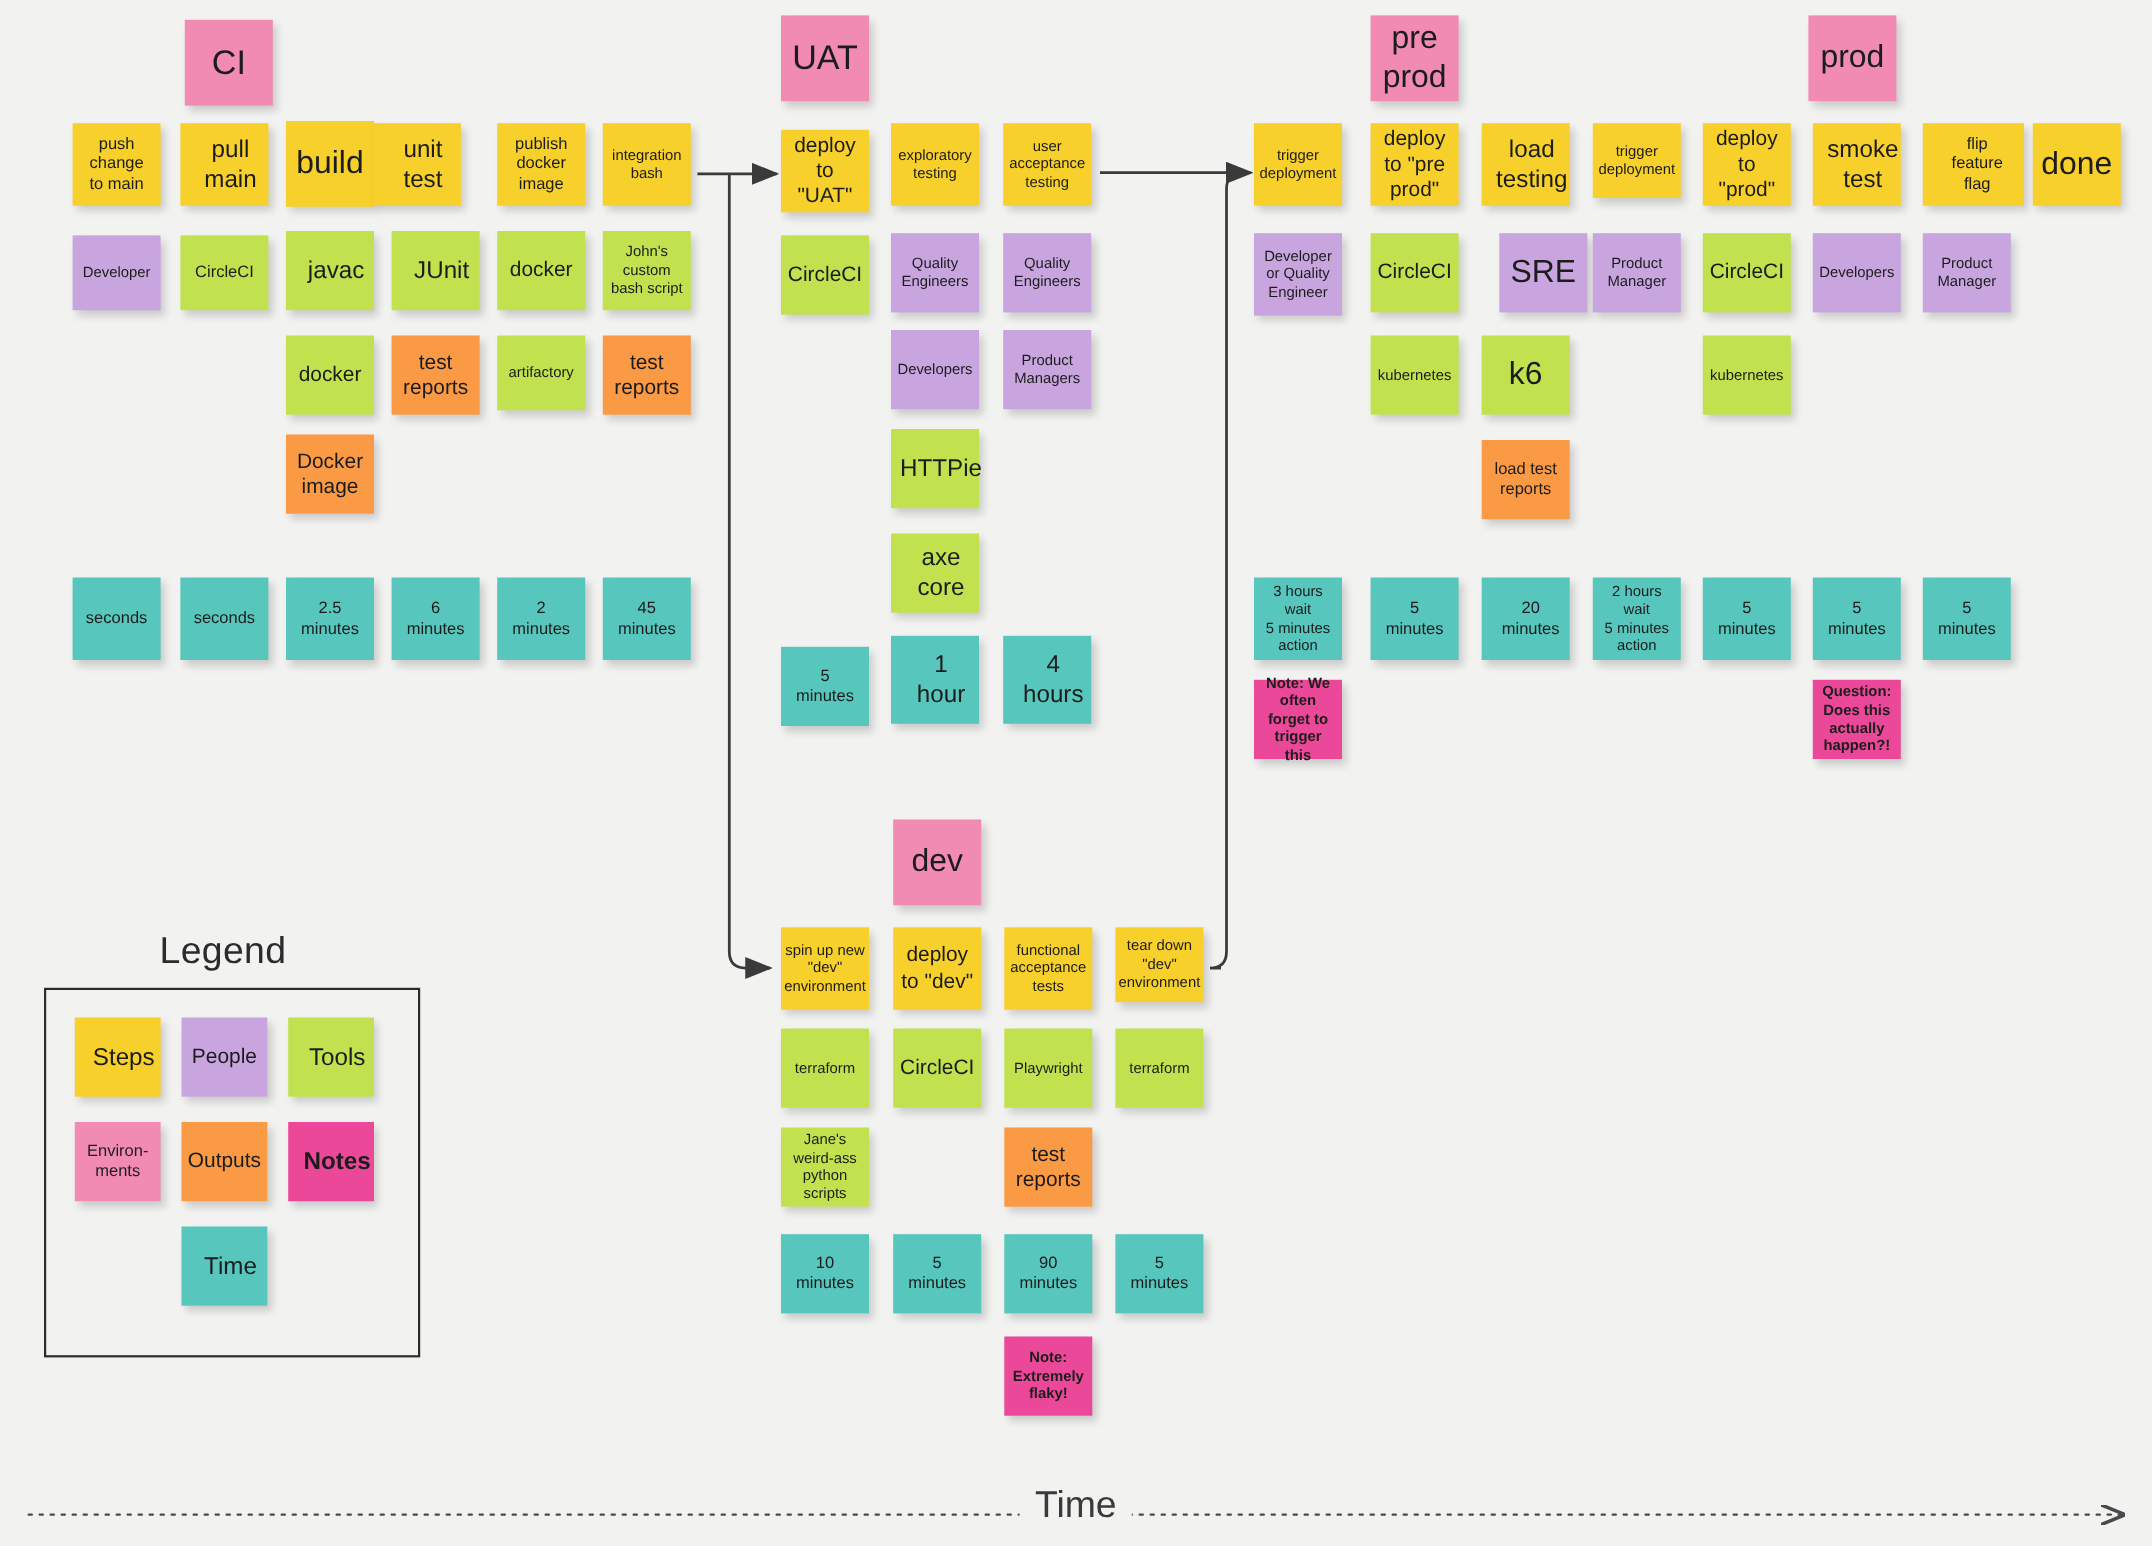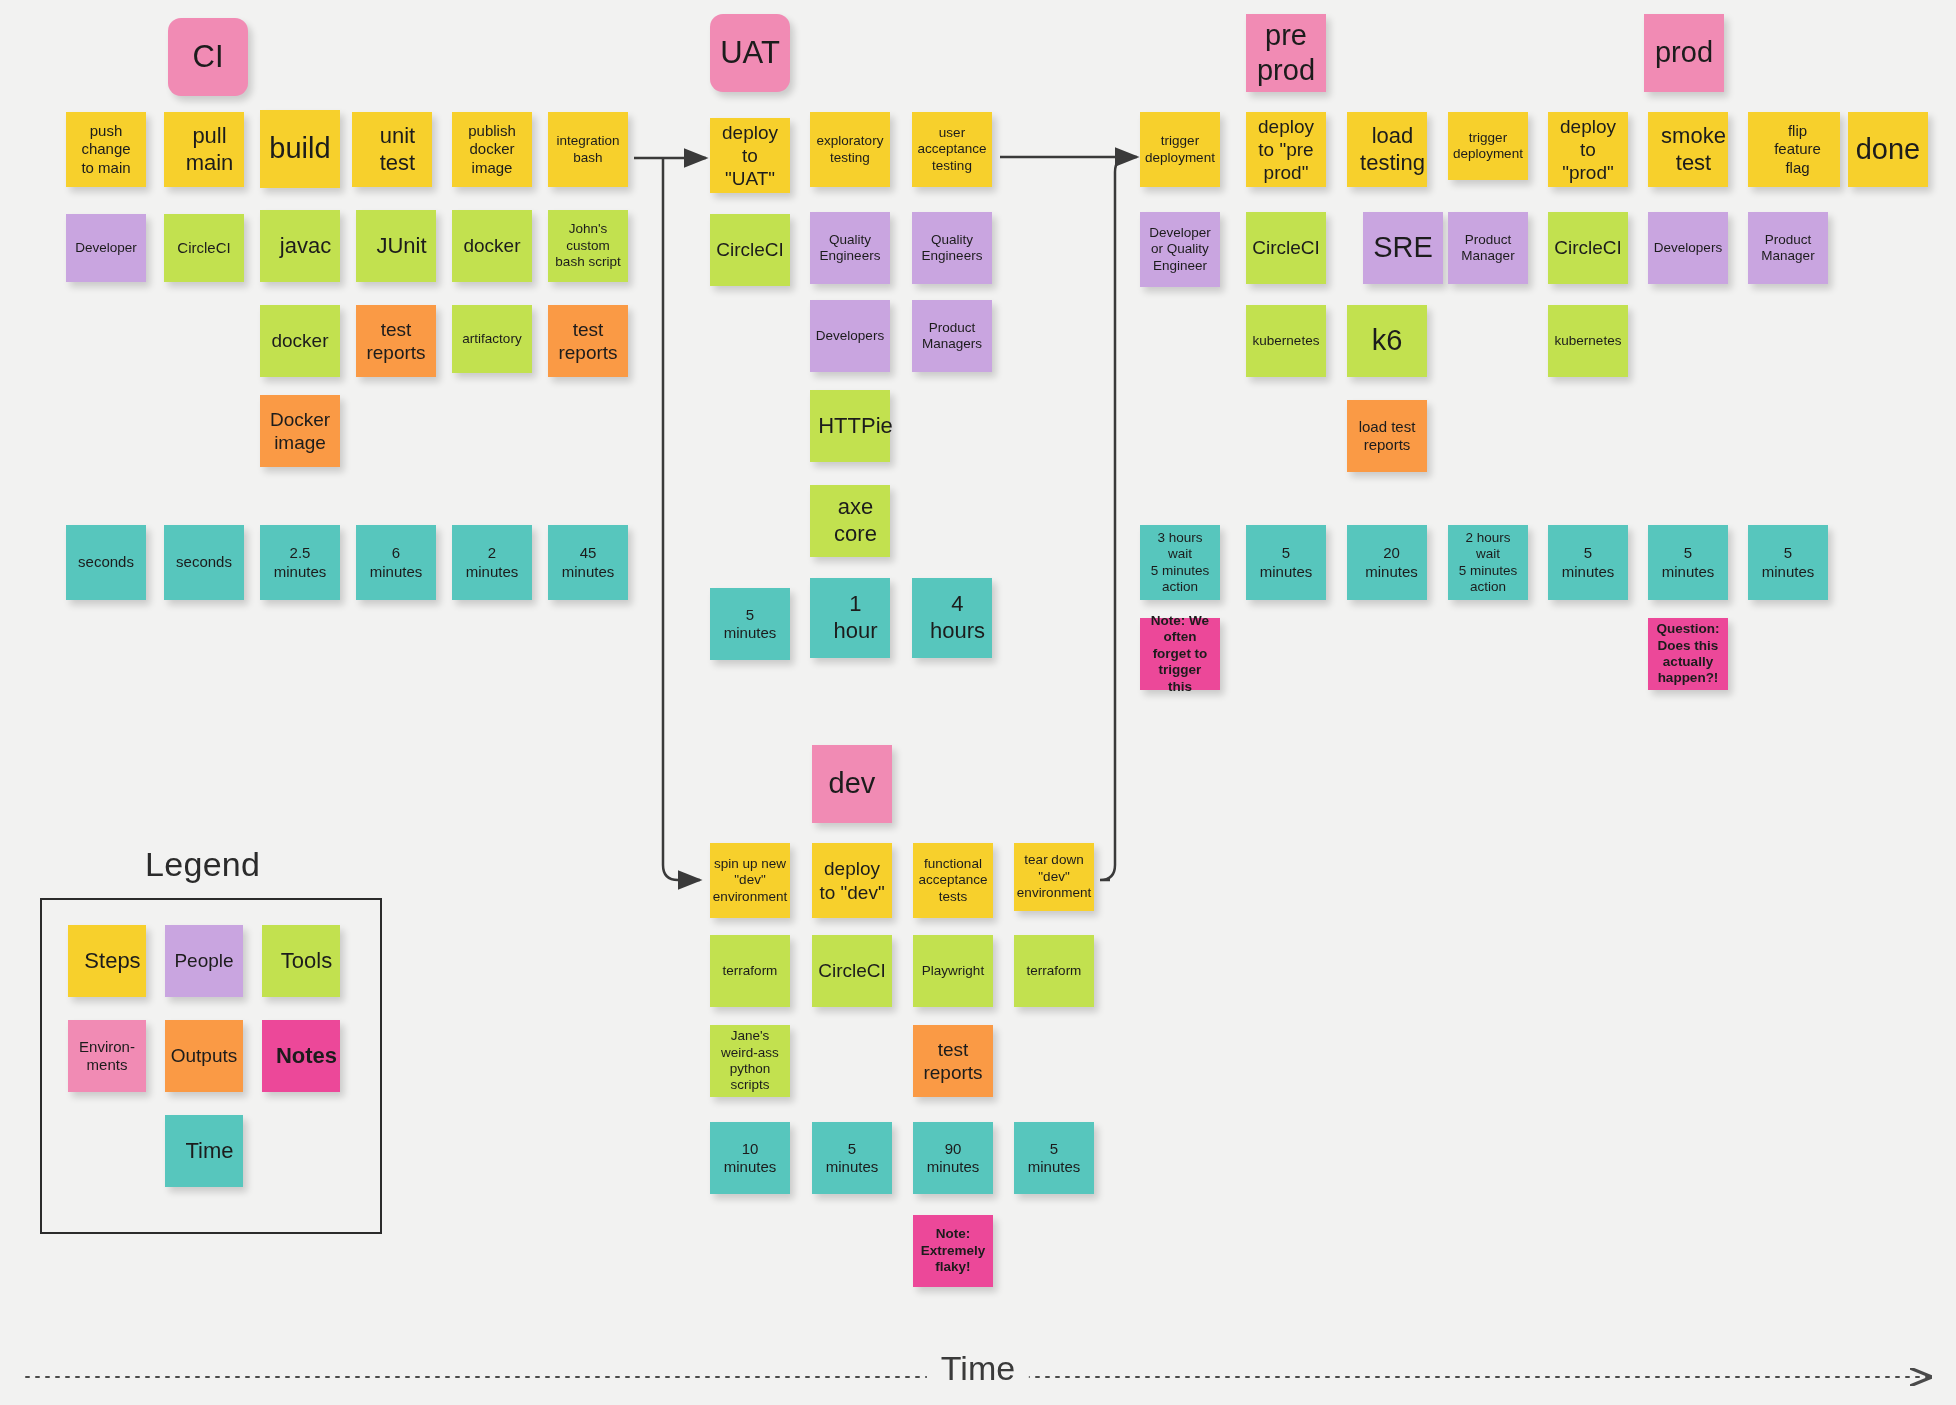--- a/index.html
+++ b/index.html
@@ -25,21 +25,21 @@
   }
   
   .c-step{background:#f7d02c;}
   .c-people{background:#c9a5e0;}
   .c-tool{background:#c2e14f;}
   .c-env{background:#f18bb4;}
   .c-out{background:#fa9a45;}
   .c-note{background:#ec4899;font-weight:bold;}
   .c-time{background:#57c6bd;}
 
-  .sz-title{font-size:31px;border-radius:13px;}
+  .sz-title{font-size:31px;}
   .sz-xl{font-size:29px;}
   .sz-lg{font-size:22px;padding-left:16px;}
   .sz-md{font-size:19px;}
   .sz-sm{font-size:15px;}
   .sz-xs{font-size:13.5px;}
 
   .legend-title{
     position:absolute;
     font-size:34px;
     color:#2b2b2b;
@@ -100,21 +100,21 @@
   <div class="note c-time sz-sm" style="left:164px;top:525px;width:80px;height:75px;">seconds</div>
 
   <div class="note c-step sz-xl" style="left:260px;top:110px;width:80px;height:78px;">build</div>
   <div class="note c-tool sz-lg" style="left:260px;top:210px;width:80px;height:72px;">javac</div>
   <div class="note c-tool sz-md" style="left:260px;top:305px;width:80px;height:72px;">docker</div>
   <div class="note c-out sz-md" style="left:260px;top:395px;width:80px;height:72px;">Docker
 image</div>
   <div class="note c-time sz-sm" style="left:260px;top:525px;width:80px;height:75px;">2.5
 minutes</div>
 
-  <div class="note c-step sz-lg" style="left:352px;top:112px;width:80px;height:75px;">unit
+  <div class="note c-step sz-lg" style="left:339px;top:112px;width:80px;height:75px;">unit
 test</div>
   <div class="note c-tool sz-lg" style="left:356px;top:210px;width:80px;height:72px;">JUnit</div>
   <div class="note c-out sz-md" style="left:356px;top:305px;width:80px;height:72px;">test
 reports</div>
   <div class="note c-time sz-sm" style="left:356px;top:525px;width:80px;height:75px;">6
 minutes</div>
 
   <div class="note c-step sz-sm" style="left:452px;top:112px;width:80px;height:75px;">publish
 docker
 image</div>

